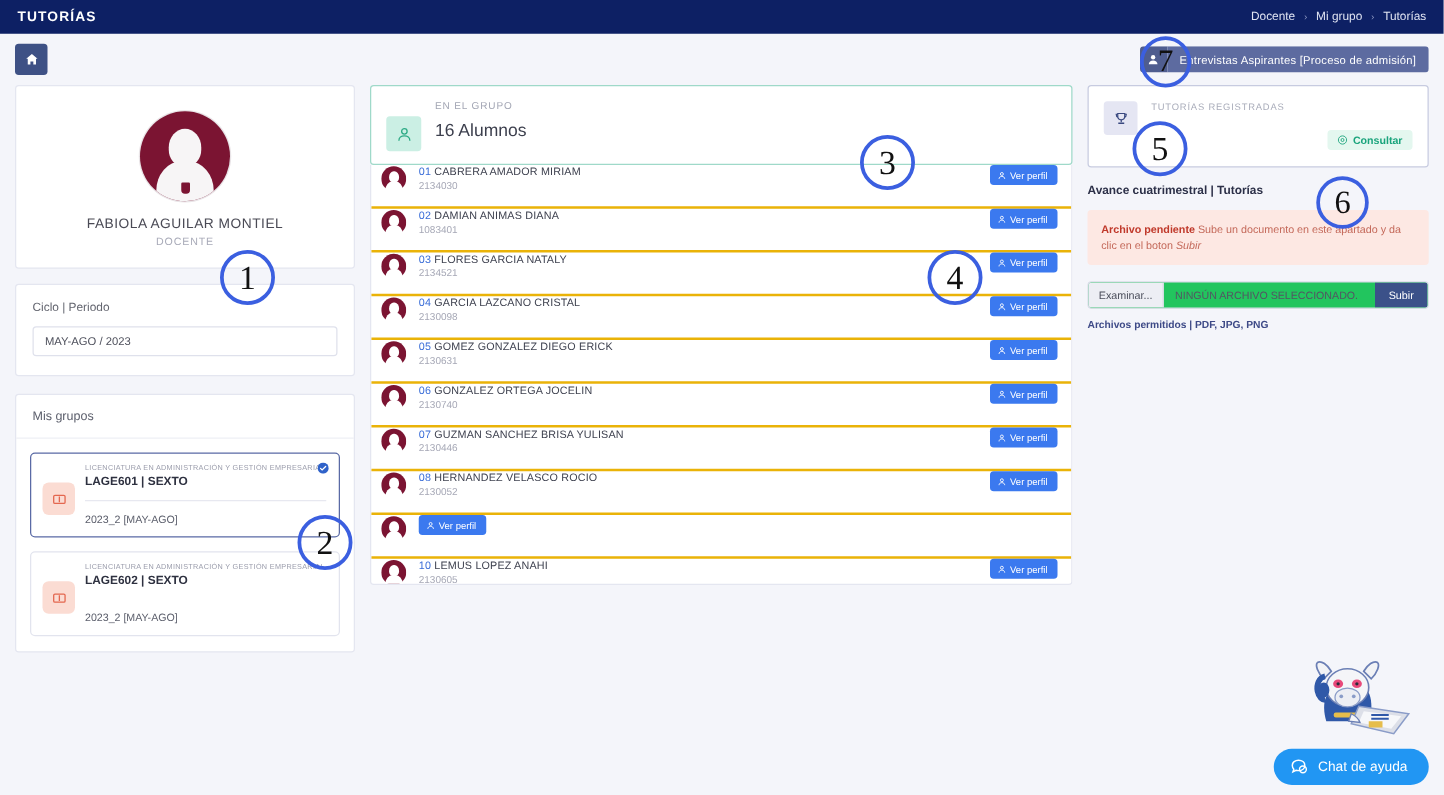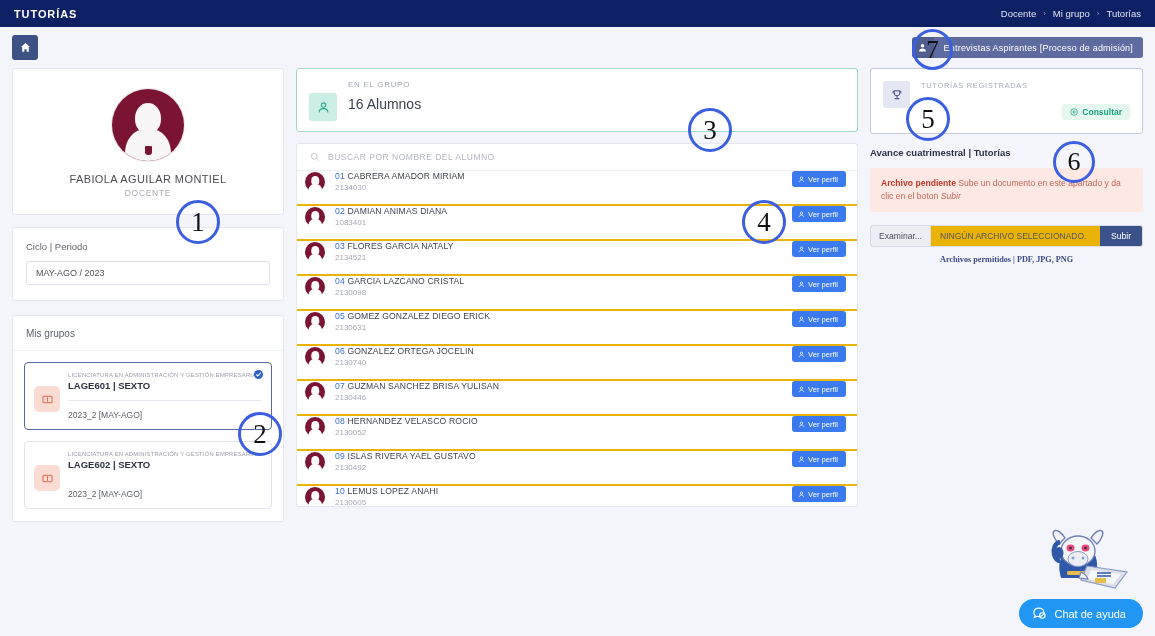--- a/index.html
+++ b/index.html
@@ -225,38 +225,37 @@
   }
   .pending {
     background: #fde8e3; border-radius: 3px; padding: 9px 11px;
     font-size: 8.6px; color: #c4695a; line-height: 1.52;
   }
   .pending b { color: #c0392b; }
   .pending i { font-style: italic; }
   .upload-row {
     display: flex; margin-top: 13px; height: 22px;
     border: 1px solid #d9dbe8; border-radius: 3px; overflow: hidden;
-    background: #eab308;
+    background: #22c55e;
   }
   .examinar {
     background: #edeef4; display: flex; align-items: center; padding: 0 8px;
     font-size: 8.6px; color: #4c4f5c; border-right: 1px solid #d9dbe8;
   }
   .nofile {
     flex: 1; display: flex; align-items: center; padding: 0 9px;
     font-size: 8.5px; color: #535663;
   }
   .subir {
     background: #3b5189; color: #fff; display: flex; align-items: center;
     padding: 0 11px; font-size: 8.6px;
   }
   .allowed {
-    text-align: center; font-size: 8.2px; color: #3e4a87; font-weight: bold;
+    text-align: left; font-size: 8.2px; color: #3e4a87; font-weight: bold;
     margin-top: 8px;
-    font-family: Liberation Serif, serif;
   }
 
   
   .anno {
     position: absolute; border: 3px solid #3b5fe0; border-radius: 50%;
     color: #111; font-family: "Liberation Serif", serif;
     display: flex; align-items: center; justify-content: center;
     background: transparent; z-index: 60;
   }
 
@@ -374,29 +373,20 @@
             <path d="M2.6 14.2c0-3 2.4-4.8 5.4-4.8s5.4 1.8 5.4 4.8" fill="none" stroke="#2eab86" stroke-width="1.3"></path>
           </svg>
         </div>
         <div>
           <div class="gc-kicker">EN EL GRUPO</div>
           <div class="gc-count">16 Alumnos</div>
         </div>
       </div>
     </div>
 
-    <div class="search-wrap">
-      <div class="search-box">
-        <svg width="10" height="10" viewBox="0 0 16 16">
-          <circle cx="6.8" cy="6.8" r="4.6" fill="none" stroke="#b7b9c6" stroke-width="1.3"></circle>
-          <line x1="10.3" y1="10.3" x2="14.2" y2="14.2" stroke="#b7b9c6" stroke-width="1.3"></line>
-        </svg>
-        <span class="search-ph">BUSCAR POR NOMBRE DEL ALUMNO</span>
-      </div>
-    </div>
 
     <div class="list-wrap">
       <div id="student-rows">
           <div class="st-row">
             <div class="st-avatar">
               <div class="cap"></div>
               <div class="hd"></div>
               <div class="bd"></div>
             </div>
             <div class="st-info">
@@ -535,24 +525,20 @@
                 <path d="M2.8 14c0-2.9 2.3-4.6 5.2-4.6S13.2 11.1 13.2 14" fill="none" stroke="#fff" stroke-width="1.6"></path>
               </svg>
               <span>Ver perfil</span>
             </div>
           </div>
           <div class="st-row">
             <div class="st-avatar">
               <div class="cap"></div>
               <div class="hd"></div>
               <div class="bd"></div>
-            </div>
-            <div class="st-info">
-              <div class="st-name"><span class="num">09</span> <span class="nm">ISLAS RIVERA YAEL GUSTAVO</span></div>
-              <div class="st-id">2130492</div>
             </div>
             <div class="ver-btn">
               <svg width="7" height="7" viewBox="0 0 16 16">
                 <circle cx="8" cy="5" r="2.7" fill="none" stroke="#fff" stroke-width="1.6"></circle>
                 <path d="M2.8 14c0-2.9 2.3-4.6 5.2-4.6S13.2 11.1 13.2 14" fill="none" stroke="#fff" stroke-width="1.6"></path>
               </svg>
               <span>Ver perfil</span>
             </div>
           </div>
           <div class="st-row">

